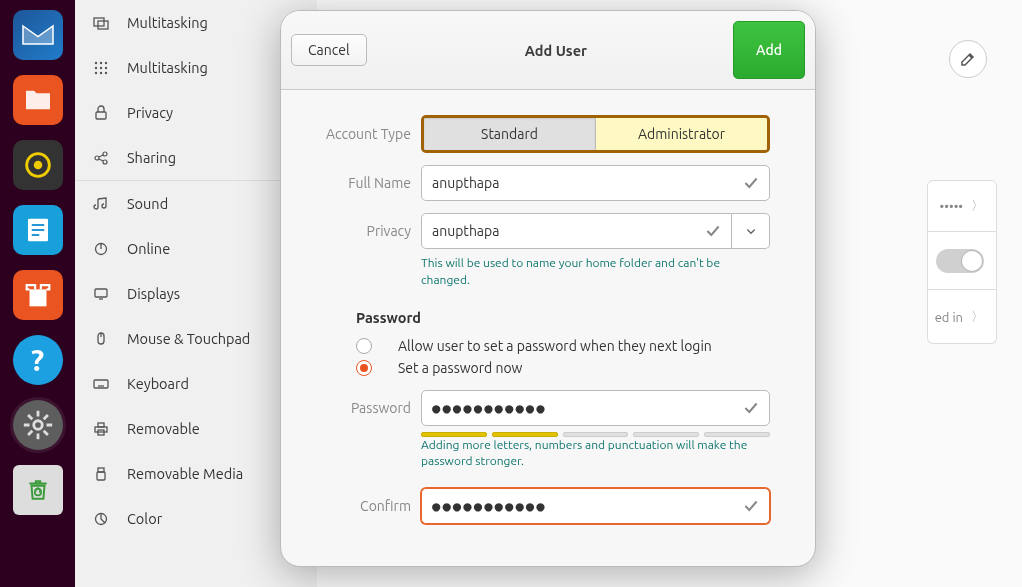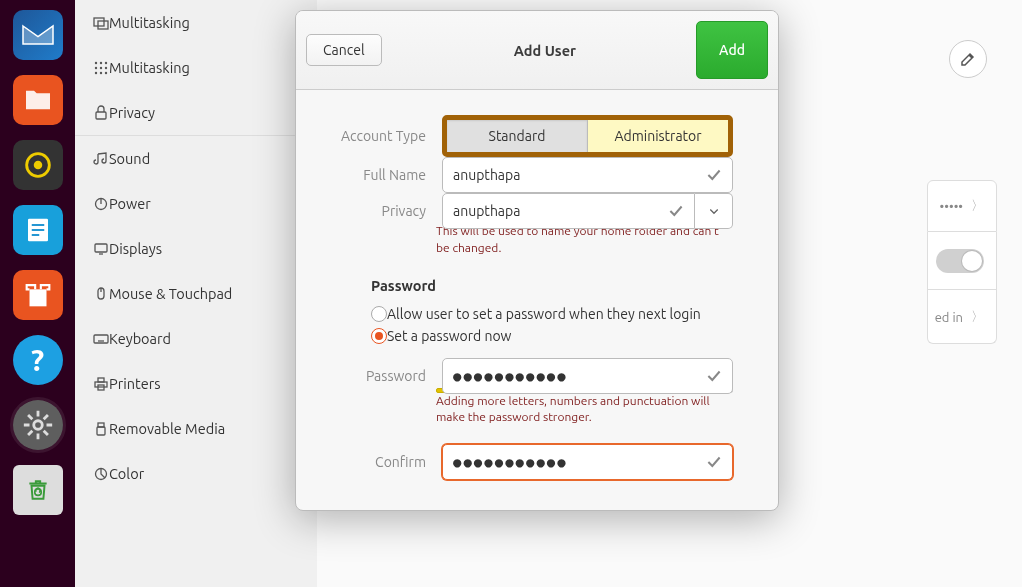--- a/index.html
+++ b/index.html
@@ -12,65 +12,65 @@
     .dock-icon.files { background: #e95420; color: white; border-radius: 10px; }
     .dock-icon.rhythm { background: #333; color: #eecc00; }
     .dock-icon.writer { background: #18a0db; color: white; }
     .dock-icon.software { background: #e95420; color: white; }
     .dock-icon.help { background: #1da0e2; color: white; border-radius: 50%; }
     .dock-icon.settings { background: #5e5e5e; color: #ddd; border-radius: 50%; outline: 3px solid rgba(255,255,255,0.08); }
     .dock-icon.trash { background: #ddd; color: #4a4; border-radius: 6px; }
     
     
     .sidebar { width: 242px; background: #f0f0f0; height: 100%; overflow: hidden; }
-    .sidebar-item { display: flex; align-items: center; padding: 4px 18px; color: #333; cursor: pointer; height: 45px; font-size: 14.5px; }
+    .sidebar-item { display: flex; align-items: center; gap: 18px; padding: 4px 18px; color: #333; cursor: pointer; height: 45px; font-size: 14.5px; }
     .sidebar-icon { width: 16px; height: 16px; color: #555; display: flex; align-items: center; justify-content: center; }
     .sidebar-icon svg { width: 16px; height: 16px; }
     .sidebar-divider { height: 1px; background: #ddd; margin: 0; }
     
     
     .main-bg { flex: 1; background: #fafafa; position: relative; padding: 30px; }
     .edit-btn { position: absolute; top: 40px; right: 35px; width: 38px; height: 38px; border: 1px solid #ccc; border-radius: 50%; background: #fff; display: flex; align-items: center; justify-content: center; color: #555; }
     .bg-row { position: absolute; right: 25px; width: 70px; height: 50px; border: 1px solid #ddd; border-top: none; background: #fff; display: flex; align-items: center; justify-content: flex-end; padding-right: 12px; color: #888; font-size: 13px; gap: 8px; }
     .bg-row.first { top: 180px; border-top: 1px solid #ddd; border-radius: 6px 6px 0 0; height: 52px; }
     .bg-row.second { top: 232px; height: 58px; }
     .bg-row.third { top: 290px; border-radius: 0 0 6px 6px; height: 54px; }
     .mini-toggle { width: 48px; height: 24px; background: #d0d0d0; border-radius: 12px; position: relative; }
     .mini-toggle::after { content: ''; position: absolute; width: 20px; height: 20px; background: #fff; border-radius: 50%; top: 2px; right: 2px; box-shadow: 0 0 0 1px rgba(0,0,0,0.1); }
     .chev { color: #aaa; }
     
     
-    .modal-backdrop { position: absolute; left: 295px; top: 10px; width: 484px; background: #f7f7f7; border: 1px solid #bbb; border-radius: 8px; box-shadow: 0 8px 40px rgba(0,0,0,0.3); overflow: hidden; }
+    .modal-backdrop { position: absolute; left: 280px; top: 10px; width: 536px; background: #f7f7f7; border: 1px solid #bbb; border-radius: 20px; box-shadow: 0 8px 40px rgba(0,0,0,0.3); overflow: hidden; }
     .modal-header { display: flex; align-items: center; justify-content: space-between; padding: 10px; border-bottom: 1px solid #ccc; background: linear-gradient(#f8f8f8, #f0f0f0); }
     .modal-title { font-weight: 600; color: #3c3c3c; font-size: 14.5px; margin-left: 12px; }
     .header-btn { padding: 7px 16px; border: 1px solid #bbb; border-radius: 5px; background: linear-gradient(#fdfdfd, #f2f2f2); color: #333; font-size: 14px; cursor: pointer; }
     .header-btn.primary { background: linear-gradient(#3fc342, #2bab2e); color: #fff; border-color: #269b29; font-weight: 500; padding: 20px 22px; }
     
     .modal-body { padding: 25px 45px 30px 30px; }
-    .form-row { display: flex; align-items: center; gap: 16px; }
+    .form-row { display: flex; align-items: center; margin-bottom: 12px; gap: 10px; }
     .form-label { width: 100px; text-align: right; color: #888; font-size: 14px; flex-shrink: 0; }
     .form-control-wrap { flex: 1; position: relative; display: flex; gap: 0; }
     
-    .segmented { display: flex; border: 5px solid #a16207; border-radius: 5px; overflow: hidden; flex: 1; }
+    .segmented { display: flex; border: 3px solid #a16207; border-radius: 5px; overflow: hidden; flex: 1; }
     .segmented-btn { flex: 1; padding: 8px 0; text-align: center; background: #fef9c3; cursor: pointer; font-size: 14px; color: #333; }
     .segmented-btn.active { background: #e0e0e0; box-shadow: inset 0 1px 2px rgba(0,0,0,0.1); }
     .segmented-btn + .segmented-btn { border-left: 1px solid #bbb; }
     
     .text-input { flex: 1; border: 1px solid #bbb; border-radius: 5px; padding: 9px 35px 9px 10px; font-size: 14px; background: #fff; color: #333; outline: none; }
     .text-input.focused { border-color: #e8682c; box-shadow: 0 0 0 1px #e8682c; }
     .input-check { position: absolute; right: 10px; top: 50%; transform: translateY(-50%); color: #888; pointer-events: none; }
     .input-check svg { width: 18px; height: 18px; display: block; }
     .input-extra-btn { width: 38px; border: 1px solid #bbb; border-left: none; border-radius: 0 5px 5px 0; background: #fff; display: flex; align-items: center; justify-content: center; color: #666; cursor: pointer; }
     .text-input.with-extra { border-radius: 5px 0 0 5px; }
     
-    .helper-text { font-size: 12px; color: #7f1d1d; margin-left: 110px; margin-top: -6px; margin-bottom: 10px; line-height: 1.4; }
+    .helper-text { font-size: 12px; color: #0f766e; margin-left: 110px; margin-top: -6px; margin-bottom: 10px; line-height: 1.4; }
     
     .section-title { font-weight: 600; color: #333; font-size: 14.5px; margin: 20px 0 12px 45px; }
     
-    .radio-row { display: flex; align-items: center; gap: 0; margin-left: 45px; margin-bottom: 6px; font-size: 14px; color: #333; cursor: pointer; }
+    .radio-row { display: flex; align-items: center; gap: 26px; margin-left: 45px; margin-bottom: 6px; font-size: 14px; color: #333; cursor: pointer; }
     .radio-dot { width: 16px; height: 16px; border: 1px solid #aaa; border-radius: 50%; background: #fff; position: relative; flex-shrink: 0; }
     .radio-dot.checked { border-color: #e95420; }
     .radio-dot.checked::after { content: ''; position: absolute; width: 8px; height: 8px; background: #e95420; border-radius: 50%; top: 3px; left: 3px; }
     
     .pw-strength { height: 5px; display: flex; gap: 5px; margin-left: 110px; margin-bottom: 6px; margin-top: -6px; }
     .pw-seg { flex: 1; background: #e0e0e0; border-radius: 2px; border: 1px solid #ccc; }
     .pw-seg.fill { background: #e2c200; border-color: #c9ad00; }
     
     .pw-dots { letter-spacing: 2px; font-family: monospace; }
   </style>
@@ -156,37 +156,49 @@
   </div>
   <div class="sidebar-item">
     <span class="sidebar-icon">
         <svg viewBox="0 0 16 16">
           <rect x="3" y="7" width="10" height="7" rx="1" fill="none" stroke="currentColor" stroke-width="1.3"></rect>
           <path d="M5 7 L5 4 A 3 3 0 0 1 11 4 L11 7" fill="none" stroke="currentColor" stroke-width="1.3"></path>
         </svg>
       </span>
     <span>Privacy</span>
   </div>
+  <div class="sidebar-item">
+    <span class="sidebar-icon">
+        <svg viewBox="0 0 16 16">
+          <circle cx="4" cy="8" r="2" fill="none" stroke="currentColor" stroke-width="1.2"></circle>
+          <circle cx="12" cy="4" r="2" fill="none" stroke="currentColor" stroke-width="1.2"></circle>
+          <circle cx="12" cy="12" r="2" fill="none" stroke="currentColor" stroke-width="1.2"></circle>
+          <line x1="6" y1="7" x2="10" y2="5" stroke="currentColor" stroke-width="1.2"></line>
+          <line x1="6" y1="9" x2="10" y2="11" stroke="currentColor" stroke-width="1.2"></line>
+        </svg>
+      </span>
+    <span>Sharing</span>
+  </div>
   <div class="sidebar-divider"></div>
   <div class="sidebar-item">
     <span class="sidebar-icon">
         <svg viewBox="0 0 16 16">
           <path d="M5 3 L5 11 A 2 2 0 1 1 3 9 M5 3 L13 2 L13 10 A 2 2 0 1 1 11 8" fill="none" stroke="currentColor" stroke-width="1.3"></path>
         </svg>
       </span>
     <span>Sound</span>
   </div>
   <div class="sidebar-item">
     <span class="sidebar-icon">
         <svg viewBox="0 0 16 16">
           <circle cx="8" cy="8" r="5.5" fill="none" stroke="currentColor" stroke-width="1.3"></circle>
           <line x1="8" y1="2" x2="8" y2="8" stroke="currentColor" stroke-width="1.3"></line>
         </svg>
       </span>
-    <span>Power</span>
+    <span>Online</span>
   </div>
   <div class="sidebar-item">
     <span class="sidebar-icon">
         <svg viewBox="0 0 16 16">
           <rect x="2" y="3" width="12" height="8" rx="1" fill="none" stroke="currentColor" stroke-width="1.3"></rect>
           <line x1="6" y1="13" x2="10" y2="13" stroke="currentColor" stroke-width="1.3"></line>
         </svg>
       </span>
     <span>Displays</span>
   </div>
@@ -212,21 +224,21 @@
     <span>Keyboard</span>
   </div>
   <div class="sidebar-item">
     <span class="sidebar-icon">
         <svg viewBox="0 0 16 16">
           <rect x="2" y="6" width="12" height="5" fill="none" stroke="currentColor" stroke-width="1.3"></rect>
           <rect x="5" y="2" width="6" height="4" fill="none" stroke="currentColor" stroke-width="1.3"></rect>
           <rect x="5" y="9" width="6" height="5" fill="none" stroke="currentColor" stroke-width="1.3"></rect>
         </svg>
       </span>
-    <span>Printers</span>
+    <span>Removable</span>
   </div>
   <div class="sidebar-item">
     <span class="sidebar-icon">
         <svg viewBox="0 0 16 16">
           <rect x="5" y="2" width="6" height="4" fill="none" stroke="currentColor" stroke-width="1.3"></rect>
           <rect x="4" y="6" width="8" height="8" rx="1" fill="none" stroke="currentColor" stroke-width="1.3"></rect>
         </svg>
       </span>
     <span>Removable Media</span>
   </div>

